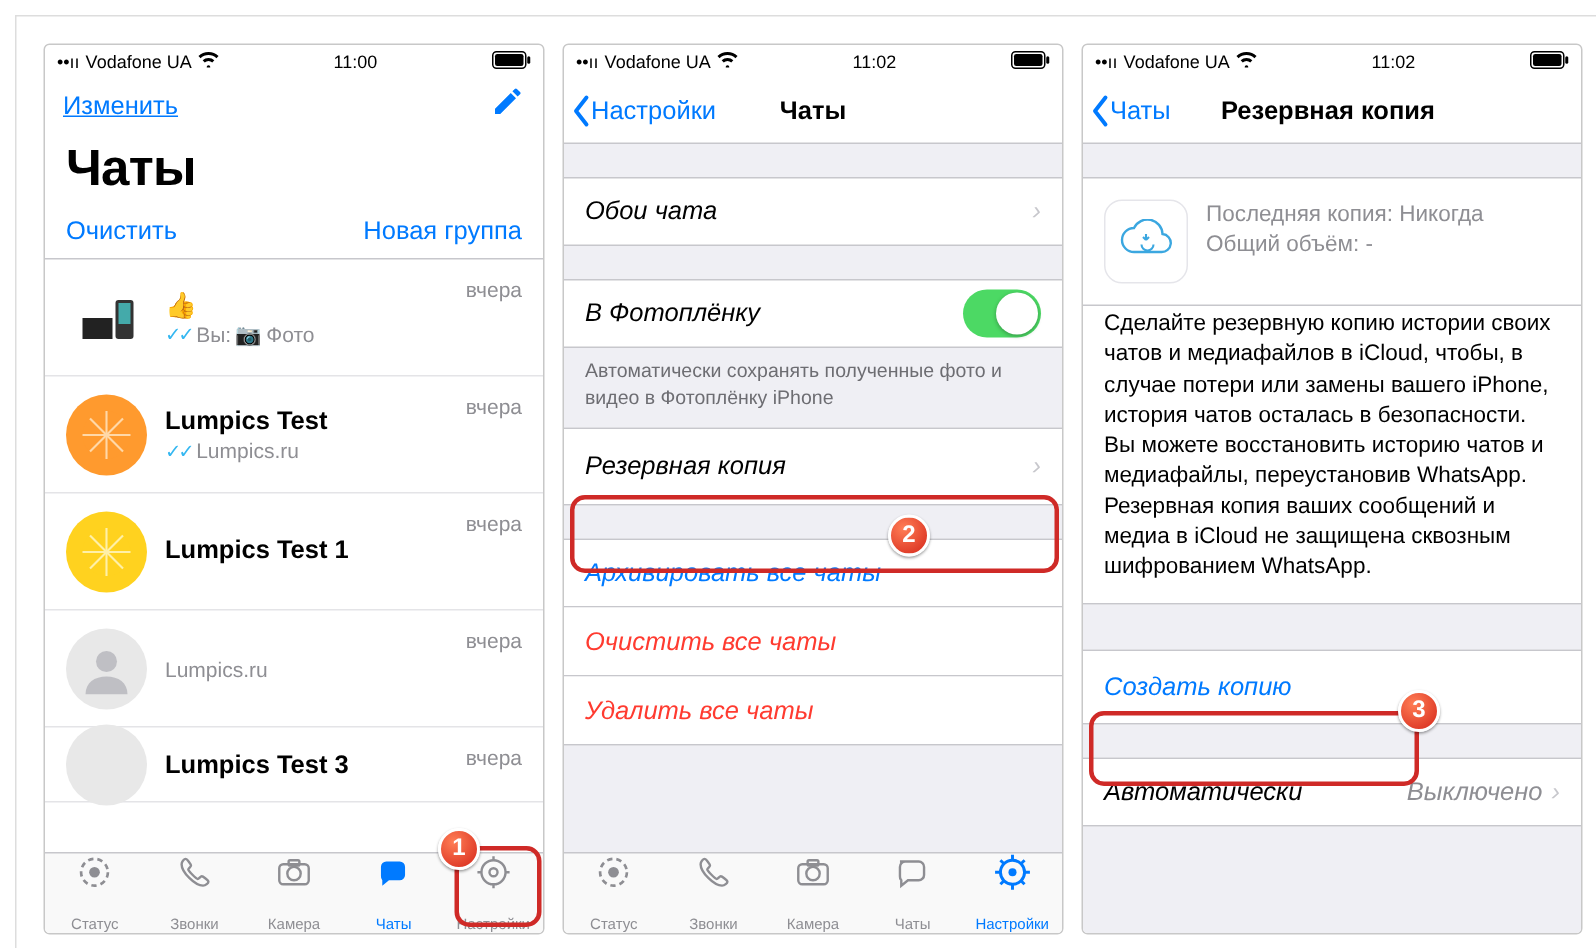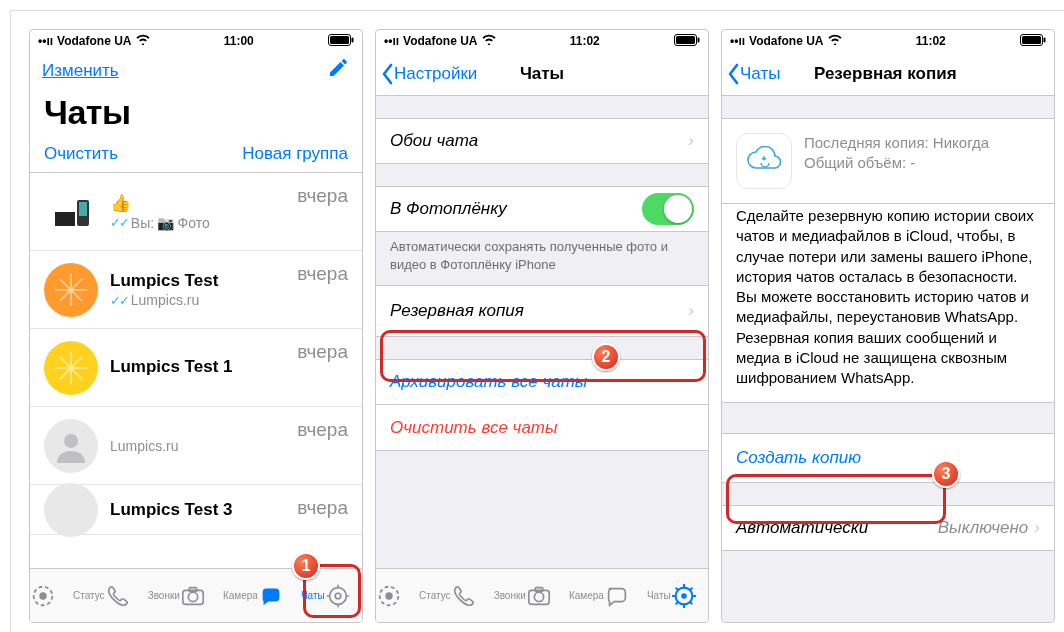--- a/index.html
+++ b/index.html
@@ -1,35 +1,35 @@
 <!DOCTYPE html>
 <html><head>
 <meta charset="utf-8">
 <style>
   * { box-sizing: border-box; margin: 0; padding: 0; }
   body { background: #fff; font-family: -apple-system, "Helvetica Neue", Arial, sans-serif; padding: 10px; }
   .stage { width: 1064px; height: 632px; margin: 0 auto; position: relative; display: flex; gap: 12px; justify-content: center; align-items: center; border: 1px solid #ddd; }
   .phone { width: 334px; height: 594px; border: 1px solid #c8c8c8; border-radius: 4px; background: #fff; overflow: hidden; display: flex; flex-direction: column; position: relative; }
-  .statusbar { height: 22px; display: flex; align-items: center; justify-content: space-between; padding: 0 8px; font-size: 12px; font-weight: 700; }
+  .statusbar { height: 22px; display: flex; align-items: center; justify-content: space-between; padding: 0 8px; font-size: 12px; font-weight: 400; }
   .sb-left, .sb-right { display: flex; align-items: center; gap: 4px; }
   .content { flex: 1; overflow: hidden; position: relative; display: flex; flex-direction: column; }
   
   .nav1 { display: flex; align-items: center; justify-content: space-between; padding: 4px 12px 2px; color: #007aff; font-size: 17px; text-decoration: underline; }
   .bigtitle { font-size: 34px; font-weight: 800; padding: 6px 14px 10px; letter-spacing: -0.5px; }
   .subrow { display: flex; justify-content: space-between; padding: 2px 14px 8px; color: #007aff; font-size: 17px; border-bottom: 1px solid #c7c7cc; }
   .chatlist { flex: 1; overflow: hidden; }
   .chatitem { display: flex; align-items: center; height: 78px; padding: 0 14px; border-bottom: 1px solid #e4e4e7; }
   .avatar { width: 54px; height: 54px; border-radius: 50%; background: #ddd; margin-right: 12px; flex-shrink: 0; display:flex; align-items:center; justify-content:center; }
   .chatinfo { flex: 1; min-width: 0; }
   .chatname { font-size: 17px; font-weight: 600; display: flex; align-items: center; gap: 4px; }
   .chatmsg { font-size: 14px; color: #8e8e93; display: flex; align-items: center; gap: 3px; margin-top:1px;}
   .ticks { color: #34b7f1; font-size: 13px; letter-spacing:-2px; }
-  .chattime { font-size: 19px; color: #8e8e93; align-self: flex-start; margin-top: 12px; }
+  .chattime { font-size: 14px; color: #8e8e93; align-self: flex-start; margin-top: 12px; }
   .tabbar { height: 54px; border-top: 1px solid #c7c7cc; display: flex; background: #f9f9f9; }
-  .tab { flex: 1; display: flex; flex-direction: row; align-items: center; justify-content: center; font-size: 10px; color: #8e8e93; gap: 17px; }
+  .tab { flex: 1; display: flex; flex-direction: column; align-items: center; justify-content: center; font-size: 10px; color: #8e8e93; gap: 17px; }
   .tab.active { color: #007aff; }
   .tab svg { width: 26px; height: 26px; }
   
   .nav2 { height: 44px; display: flex; align-items: center; border-bottom: 1px solid #c7c7cc; position: relative; }
   .back { color: #007aff; font-size: 17px; display: flex; align-items: center; padding-left: 4px; }
   .back svg { width: 14px; height: 22px; }
   .navtitle { position: absolute; left: 0; right: 0; text-align: center; font-size: 17px; font-weight: 600; pointer-events: none; }
   .navtitle.left { text-align: left; padding-left: 92px; }
   .settings-scroll { flex: 1; background: #efeff4; overflow: hidden; display:flex; flex-direction:column; }
   .cell { background: #fff; min-height: 46px; display: flex; align-items: center; padding: 0 14px; font-size: 17px; border-bottom: 1px solid #c7c7cc; position: relative; font-style: italic; }
@@ -276,20 +276,23 @@
         <span>Резервная копия</span>
         <span class="chevron">›</span>
       </div>
       <div class="gap"></div>
       <div class="cell first blue">
             <span>Архивировать все чаты</span>
           </div>
       <div class="cell red">
             <span>Очистить все чаты</span>
           </div>
+      <div class="cell red">
+            <span>Удалить все чаты</span>
+          </div>
       <div style="flex:1"></div>
     </div>
     <div class="tabbar">
       <div class="tab">
             <svg viewBox="0 0 28 28">
               <circle cx="14" cy="14" r="10" fill="none" stroke="#8e8e93" stroke-width="2" stroke-dasharray="4 3"></circle>
               <circle cx="14" cy="14" r="4" class="icon-gray"></circle>
             </svg>
             <span>Статус</span>
           </div>

